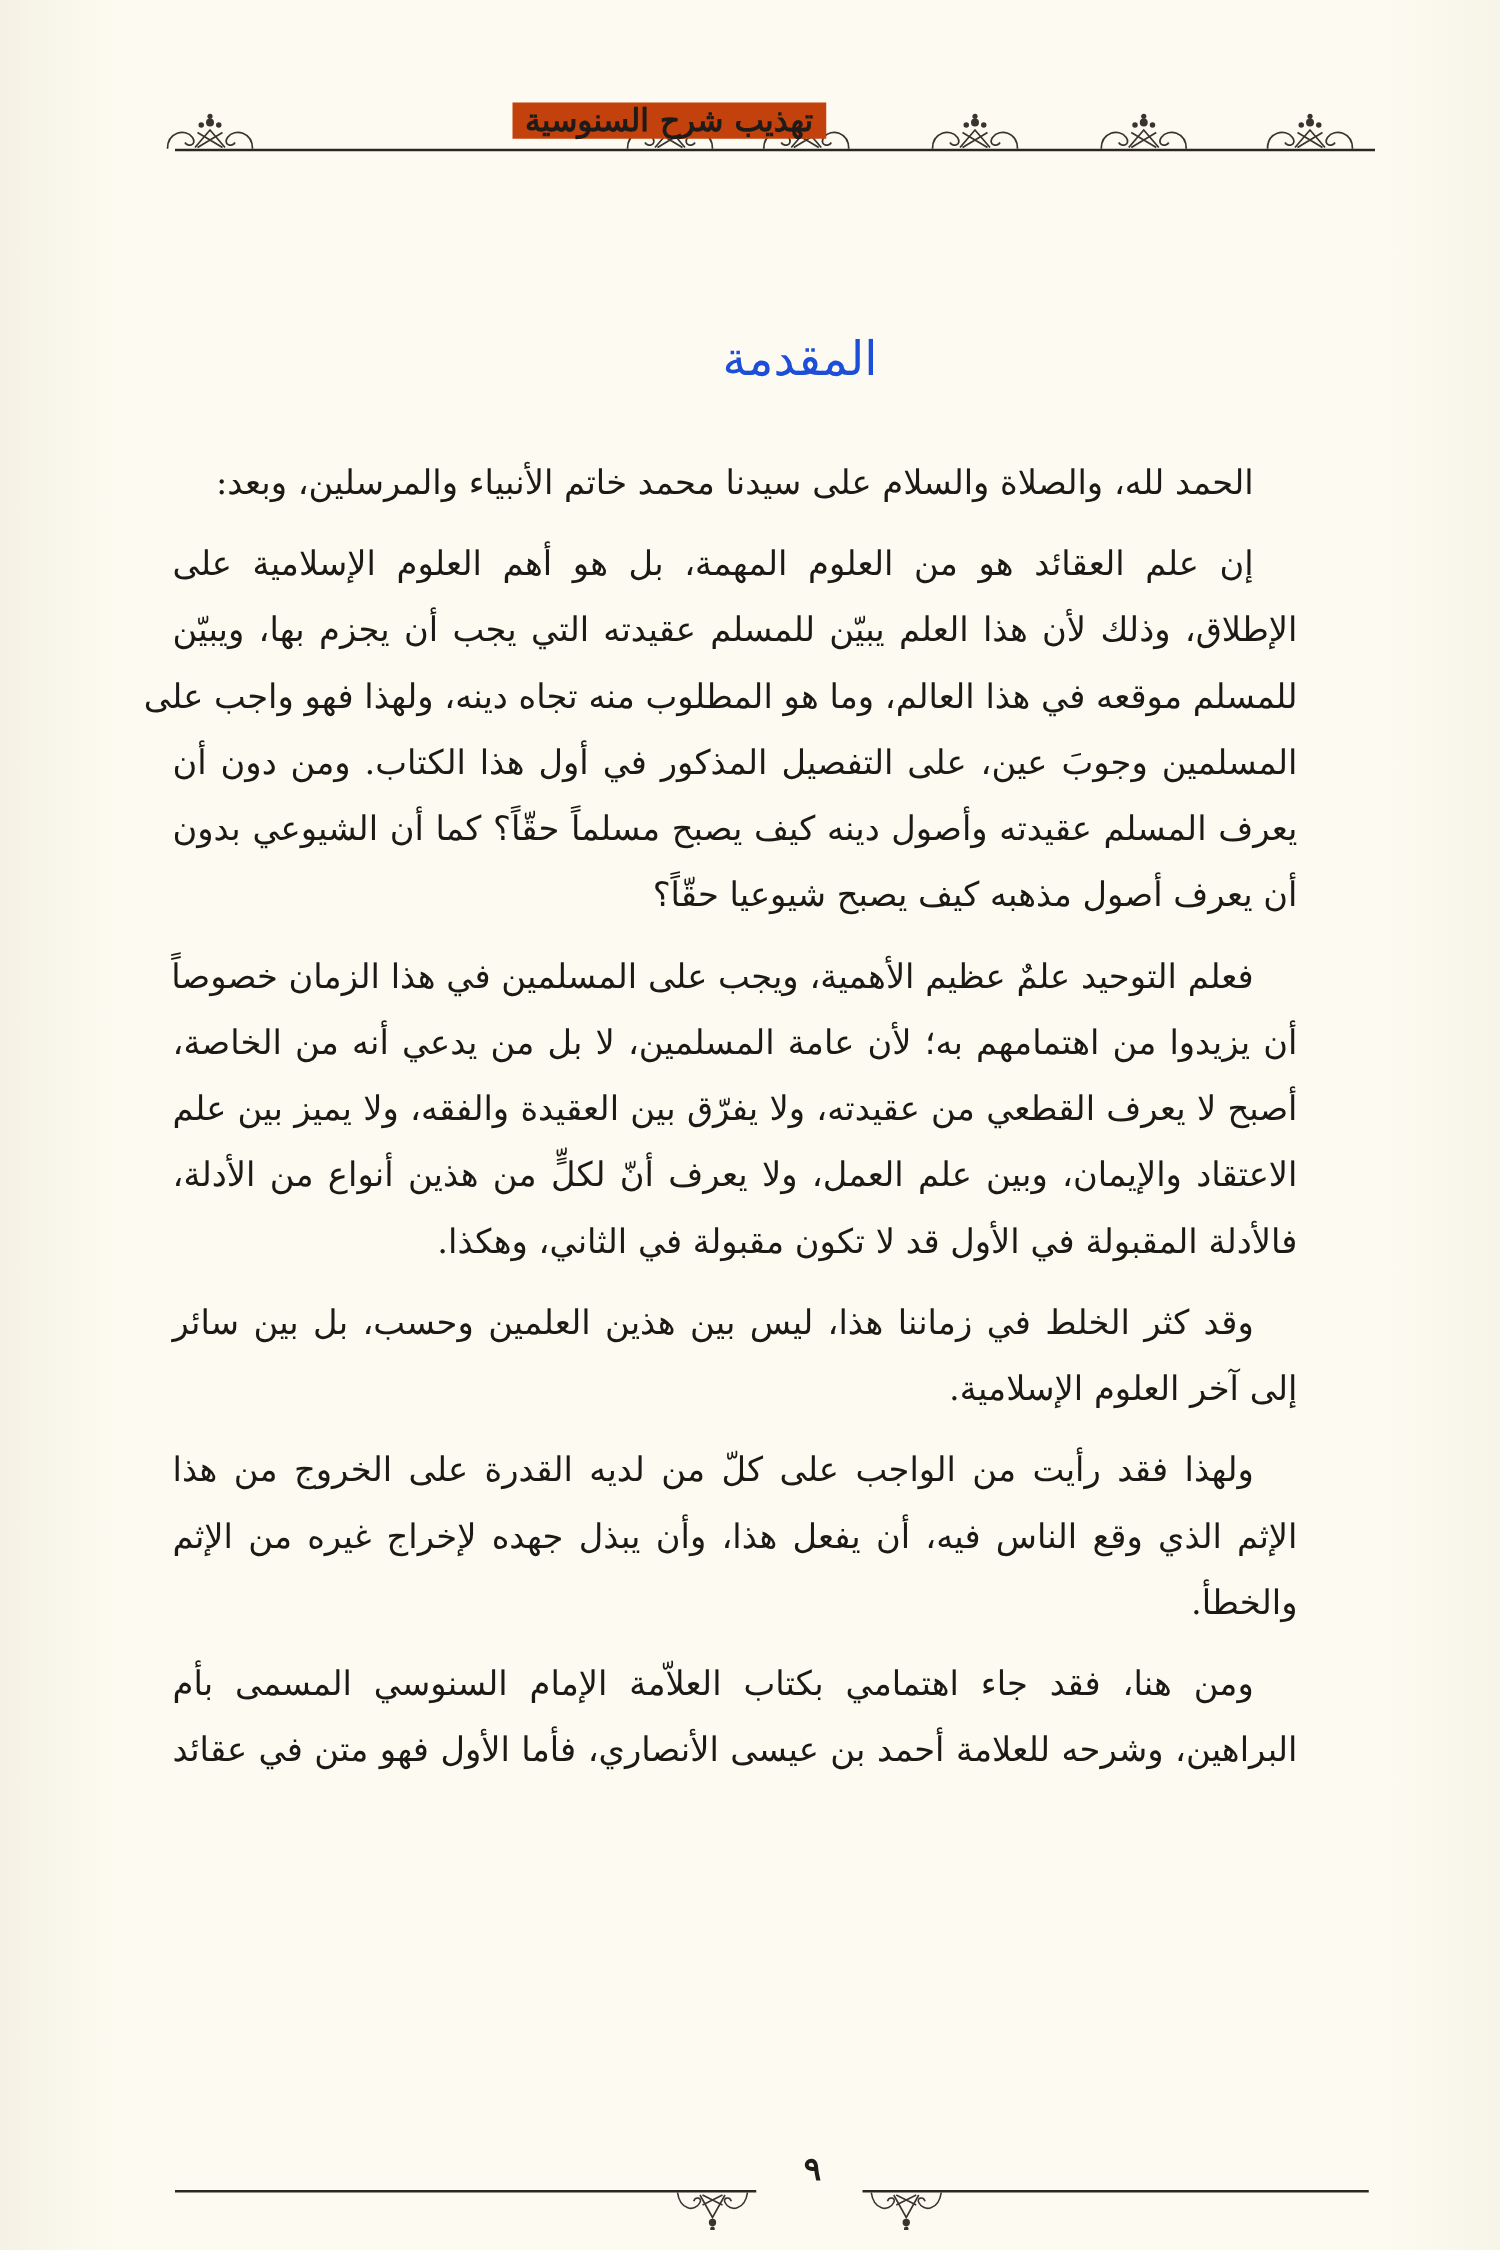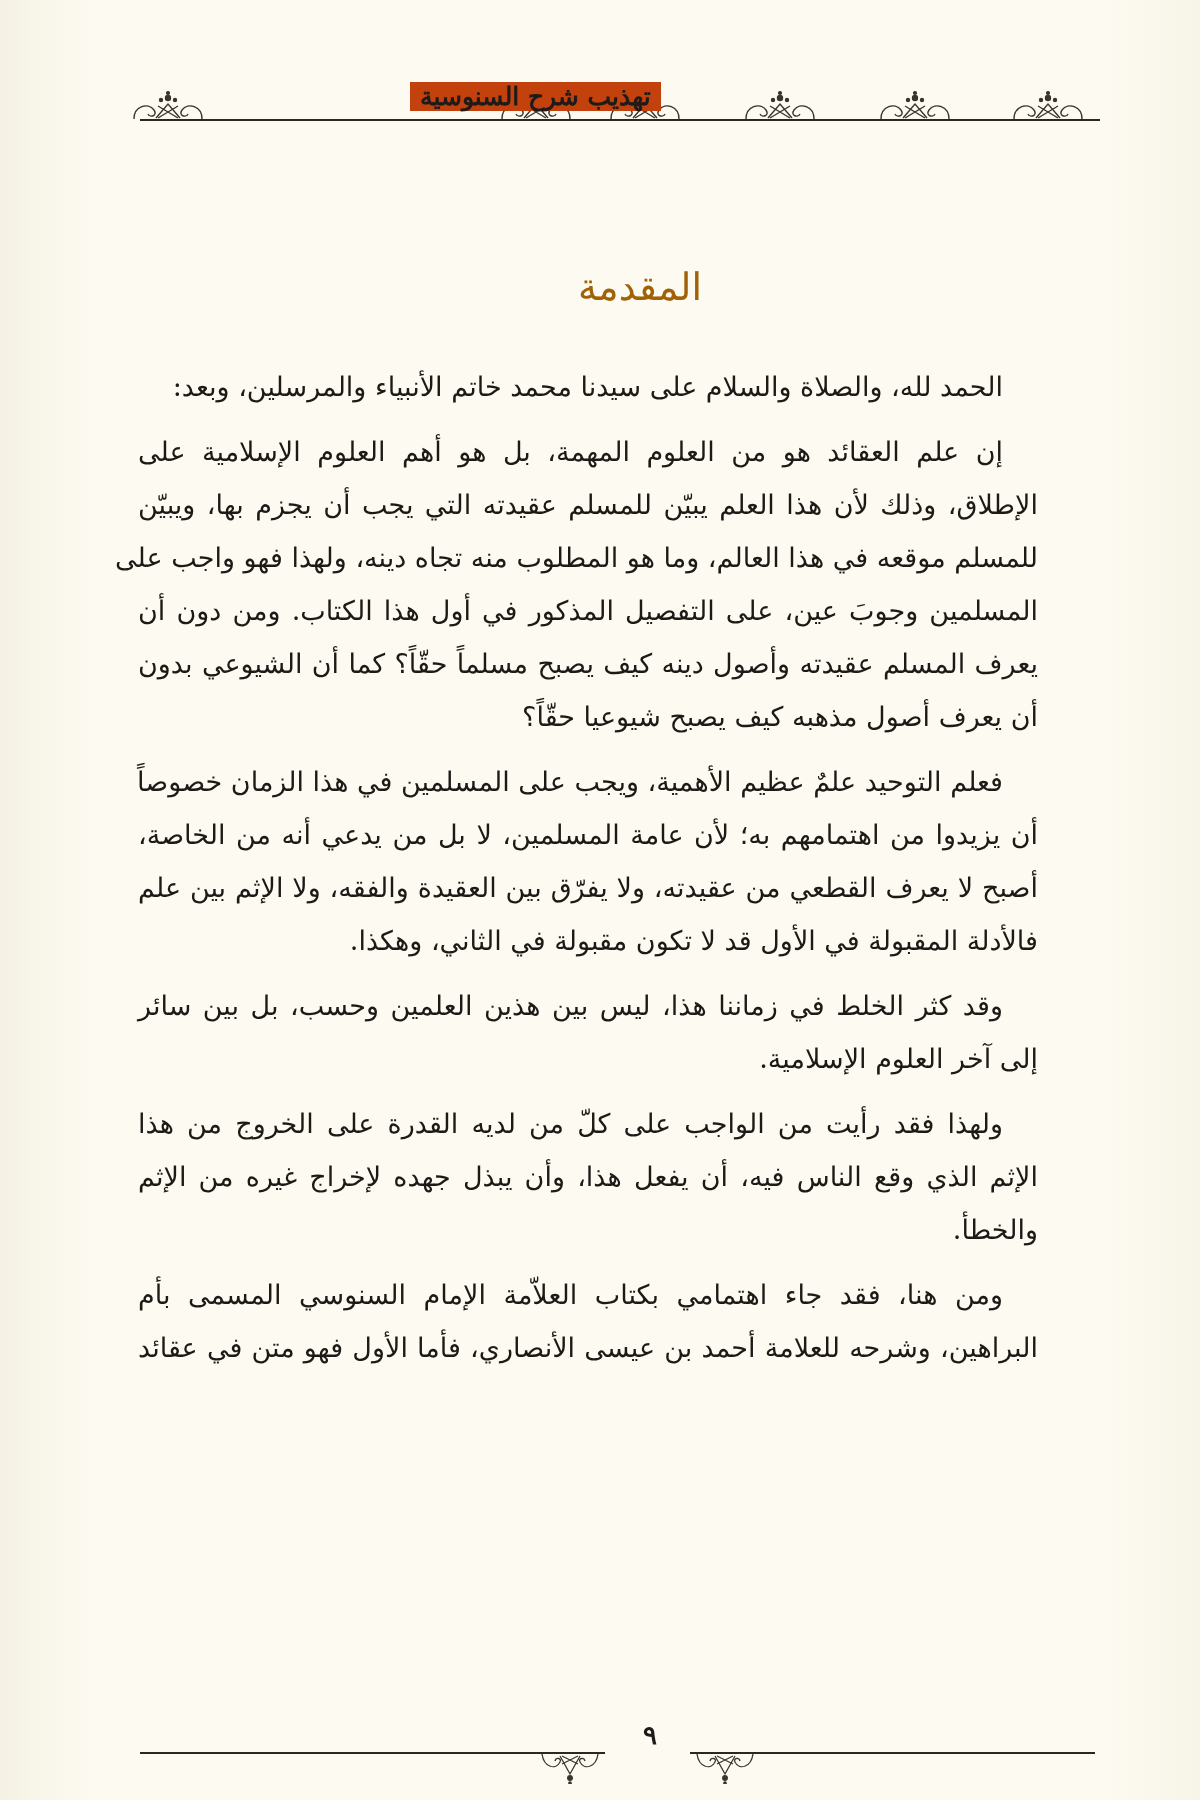--- a/index.html
+++ b/index.html
@@ -29,21 +29,21 @@
       color: #1e1b18;
       background: #c2410c; padding: 0 10px;
     }
     .ornament { position: absolute; top: 10px; width: 80px; height: 31px; }
     .ornament svg { width: 100%; height: 100%; display: block; }
 
     
     .chapter-title {
       position: absolute; left: 0; width: 1200px; top: 240px;
       text-align: center; font-size: 38px; direction: rtl;
-      color: #a16207; font-weight: normal;
+      color: #1d4ed8; font-weight: normal;
       padding-left: 80px; box-sizing: border-box;
     }
 
     
     .body-text {
       position: absolute; left: 138px; width: 900px; top: 360px;
       direction: rtl;
     }
     .line {
       display: block; height: 53px; line-height: 53px;
@@ -178,21 +178,22 @@
     <span class="line">الإطلاق، وذلك لأن هذا العلم يبيّن للمسلم عقيدته التي يجب أن يجزم بها، ويبيّن</span>
     <span class="line">للمسلم موقعه في هذا العالم، وما هو المطلوب منه تجاه دينه، ولهذا فهو واجب على</span>
     <span class="line">المسلمين وجوبَ عين، على التفصيل المذكور في أول هذا الكتاب. ومن دون أن</span>
     <span class="line">يعرف المسلم عقيدته وأصول دينه كيف يصبح مسلماً حقّاً؟ كما أن الشيوعي بدون</span>
     <span class="line last">أن يعرف أصول مذهبه كيف يصبح شيوعيا حقّاً؟</span>
   </div>
 
   <div class="para">
     <span class="line indent">فعلم التوحيد علمٌ عظيم الأهمية، ويجب على المسلمين في هذا الزمان خصوصاً</span>
     <span class="line">أن يزيدوا من اهتمامهم به؛ لأن عامة المسلمين، لا بل من يدعي أنه من الخاصة،</span>
-    <span class="line">أصبح لا يعرف القطعي من عقيدته، ولا يفرّق بين العقيدة والفقه، ولا الإثم بين علم</span>
+    <span class="line">أصبح لا يعرف القطعي من عقيدته، ولا يفرّق بين العقيدة والفقه، ولا يميز بين علم</span>
+    <span class="line">الاعتقاد والإيمان، وبين علم العمل، ولا يعرف أنّ لكلٍّ من هذين أنواع من الأدلة،</span>
     <span class="line last">فالأدلة المقبولة في الأول قد لا تكون مقبولة في الثاني، وهكذا.</span>
   </div>
 
   <div class="para">
     <span class="line indent">وقد كثر الخلط في زماننا هذا، ليس بين هذين العلمين وحسب، بل بين سائر</span>
     <span class="line last">إلى آخر العلوم الإسلامية.</span>
   </div>
 
   <div class="para">
     <span class="line indent">ولهذا فقد رأيت من الواجب على كلّ من لديه القدرة على الخروج من هذا</span>

